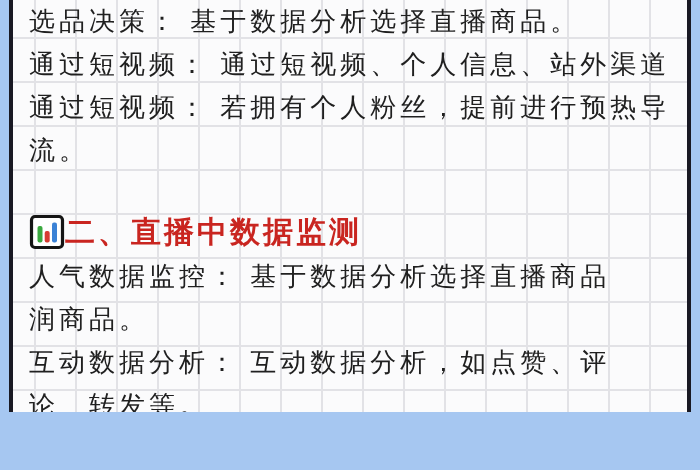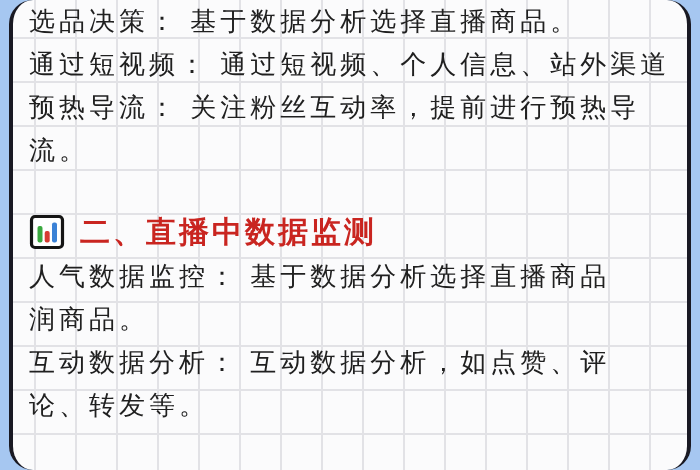--- a/index.html
+++ b/index.html
@@ -19,52 +19,50 @@
 
   .page {
     width: 700px;
     height: 470px;
     background: var(--edge-blue);
     padding: 0 9px;
   }
 
   .paper {
     width: 100%;
-    height: 470px;
+    height: 412px;
     border-left: 4px solid var(--edge-line);
     border-right: 4px solid var(--edge-line);
     background-color: var(--paper);
     background-image:
       linear-gradient(to right, var(--grid-line) 2px, transparent 2px),
       linear-gradient(to bottom, var(--grid-line) 2px, transparent 2px);
     background-size: 41px 44px;
     background-position: 21px 37px;
     padding-left: 16px;
     padding-right: 8px;
     overflow: hidden;
-    border-radius: 24px;
   }
 
   .doc-line {
     height: 43px;
     display: flex;
     align-items: center;
     font-size: 26px;
     letter-spacing: 4px;
     color: var(--text);
     white-space: nowrap;
   }
 
   .section-gap { height: 37px; }
 
   .heading-line {
     height: 46px;
     display: flex;
     align-items: center;
-    gap: 15px;
     white-space: nowrap;
   }
 
   .heading-text {
     font-size: 30px;
     font-weight: bold;
     letter-spacing: 3px;
     color: var(--accent-red);
   }
 
@@ -77,21 +75,21 @@
   .chart-icon svg { width: 100%; height: 100%; display: block; }
 </style>
 </head>
 <body>
 
 <div class="page">
   <div class="paper">
 
     <div class="doc-line">选品决策： 基于数据分析选择直播商品。</div>
     <div class="doc-line">通过短视频： 通过短视频、个人信息、站外渠道</div>
-    <div class="doc-line">预热导流： 关注粉丝互动率，提前进行预热导</div>
+    <div class="doc-line">通过短视频： 若拥有个人粉丝，提前进行预热导</div>
     <div class="doc-line">流。</div>
 
     <div class="section-gap"></div>
 
     <div class="heading-line">
       <span class="chart-icon">
         <svg viewBox="0 0 36 36" xmlns="http://www.w3.org/2000/svg">
           <rect x="2.5" y="2.5" width="31" height="31" rx="3.5" fill="#ffffff" stroke="#151515" stroke-width="3.2"></rect>
           <rect x="8.5" y="12" width="5" height="16.5" rx="2" fill="var(--icon-green)"></rect>
           <rect x="15.7" y="17" width="5" height="11.5" rx="2" fill="var(--icon-red)"></rect>

